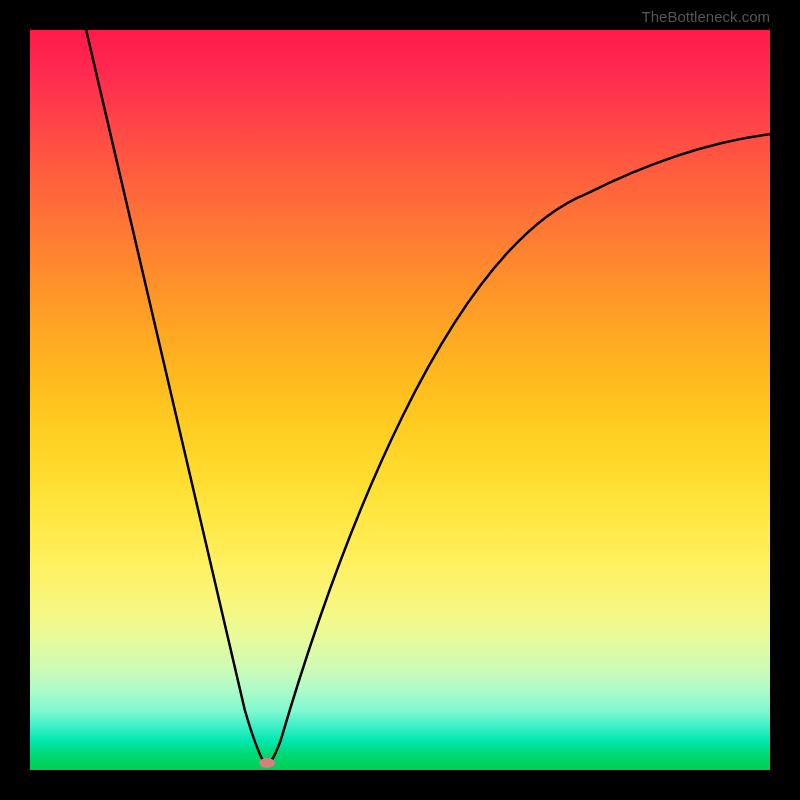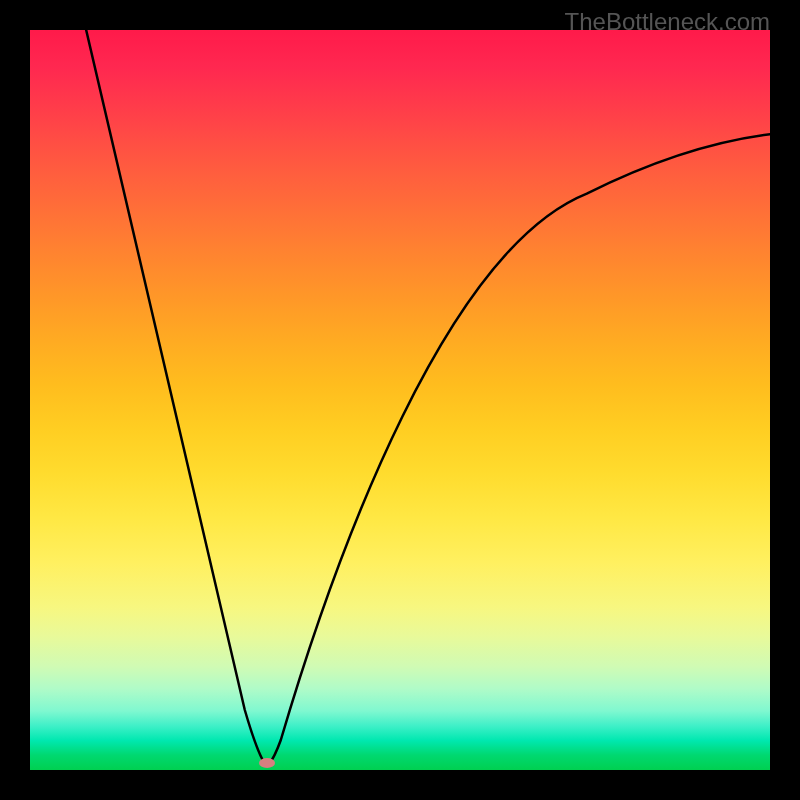--- a/index.html
+++ b/index.html
@@ -10,21 +10,21 @@
       background: #000;
       position: relative;
       font-family: Arial, sans-serif;
     }
     
     .watermark {
       position: absolute;
       top: 8px;
       right: 30px;
       color: #555;
-      font-size: 24px;
+      font-size: 15px;
       font-weight: 500;
       z-index: 10;
     }
     
     .chart-area {
       position: absolute;
       top: 30px;
       left: 30px;
       width: 740px;
       height: 740px;

